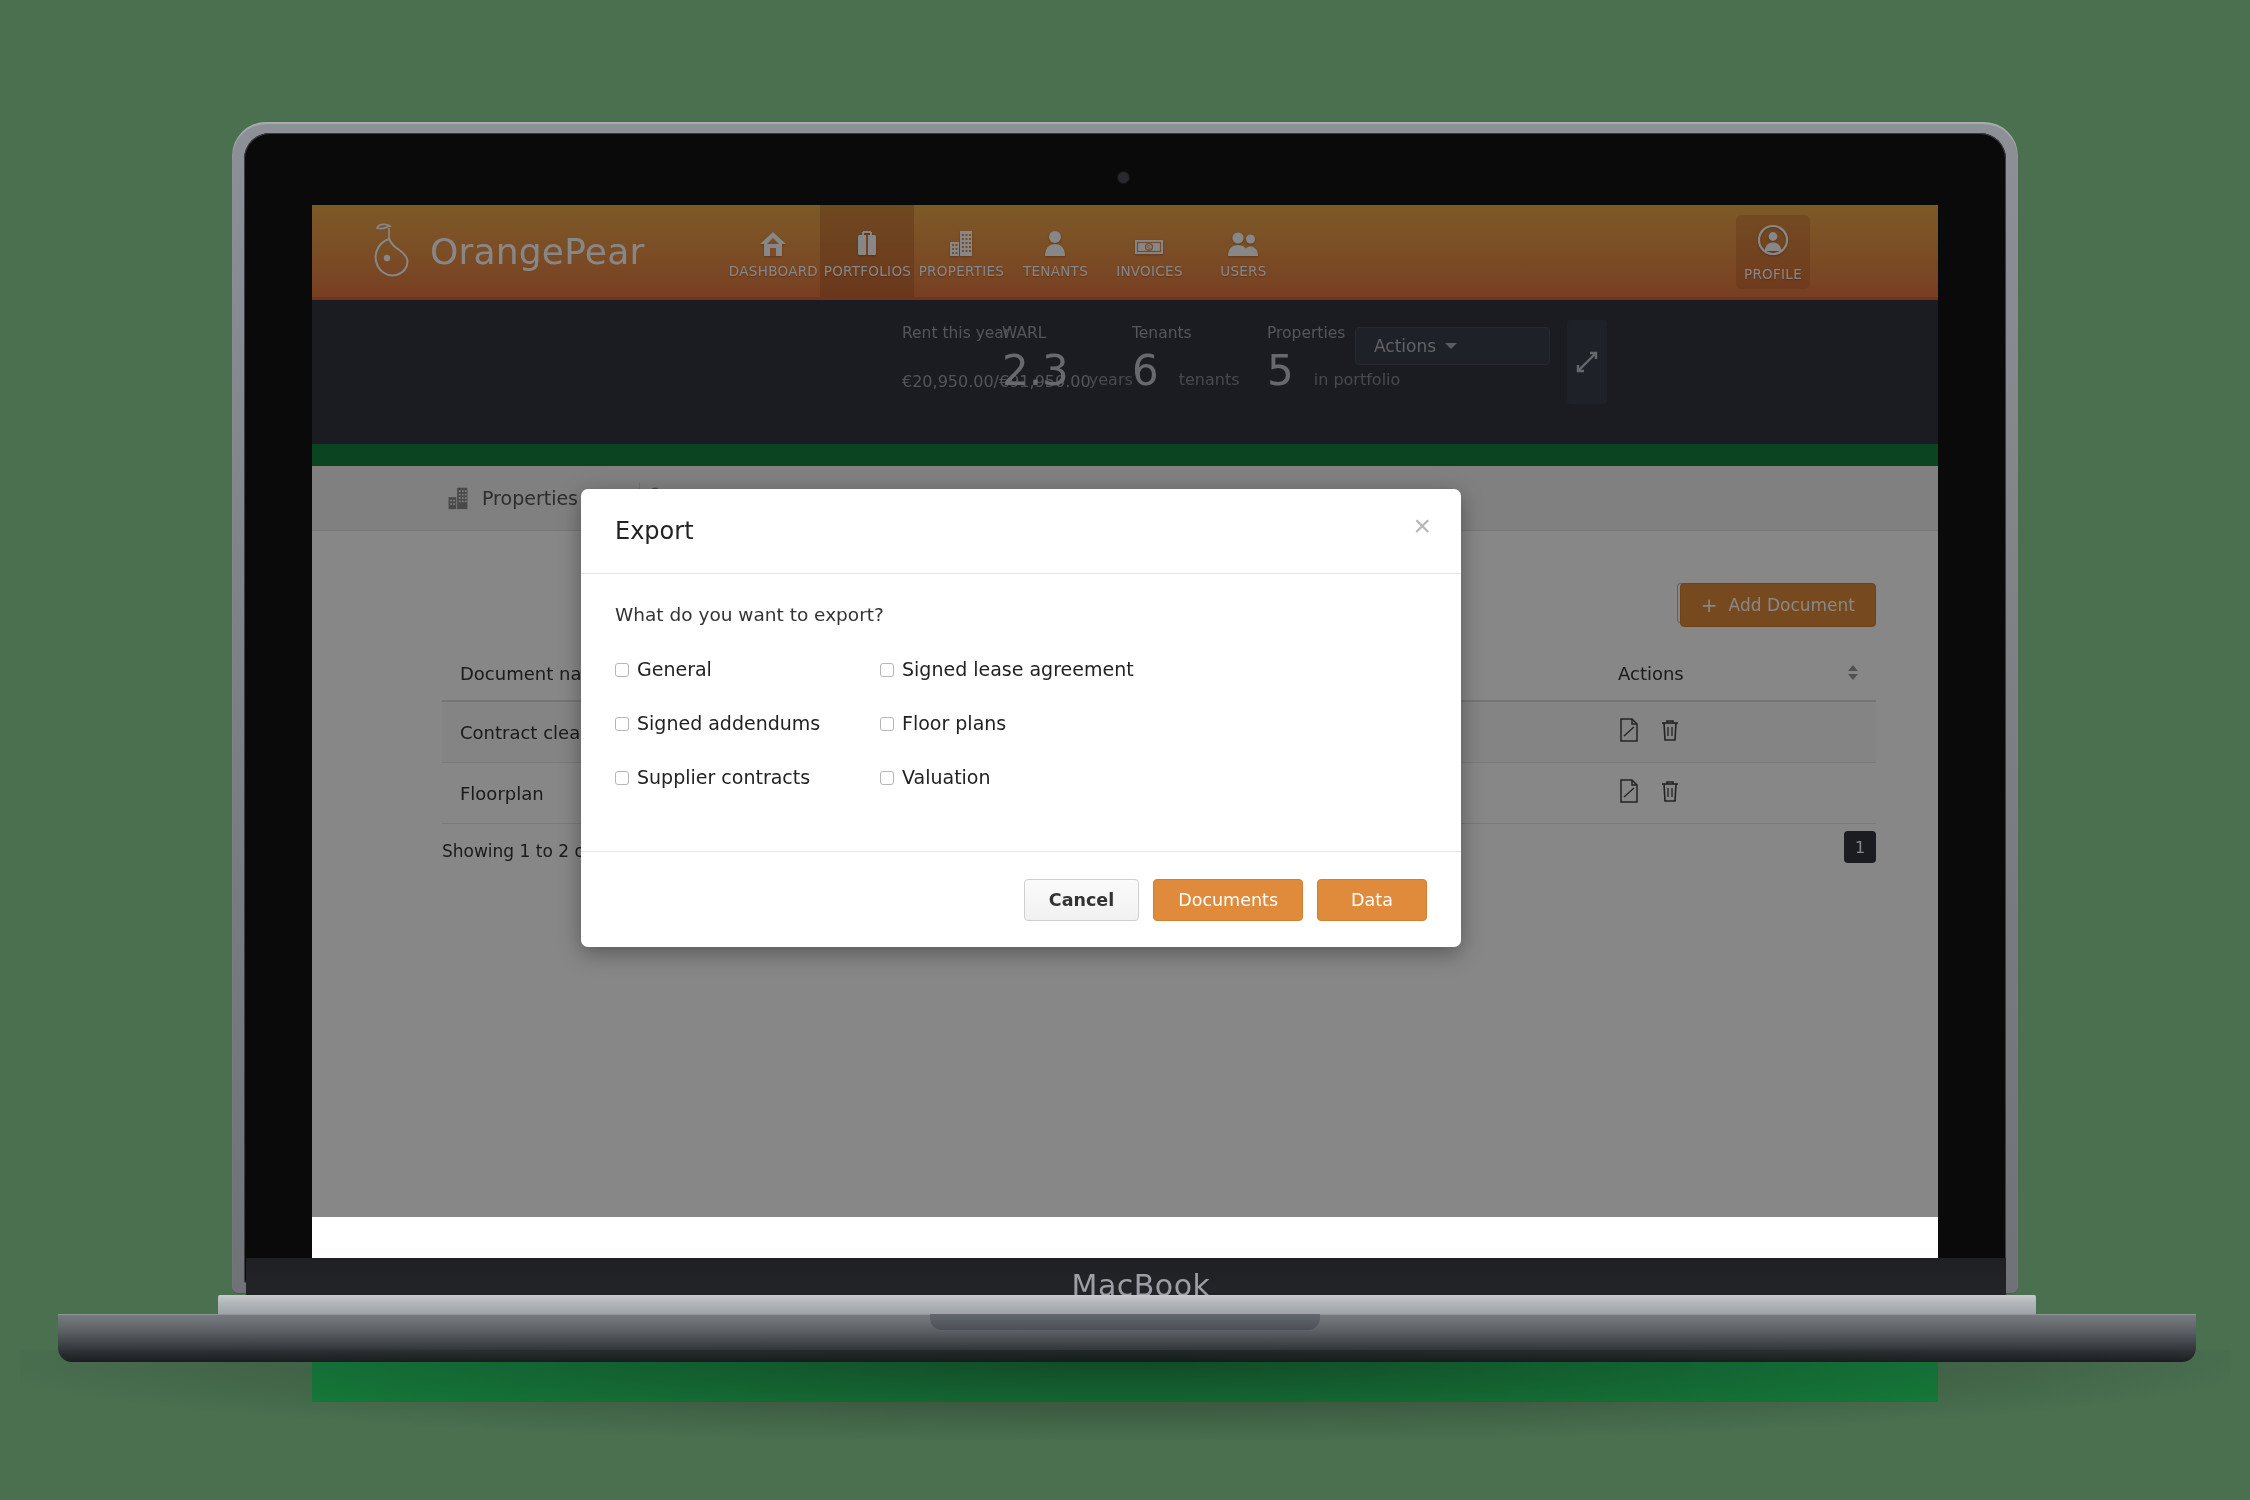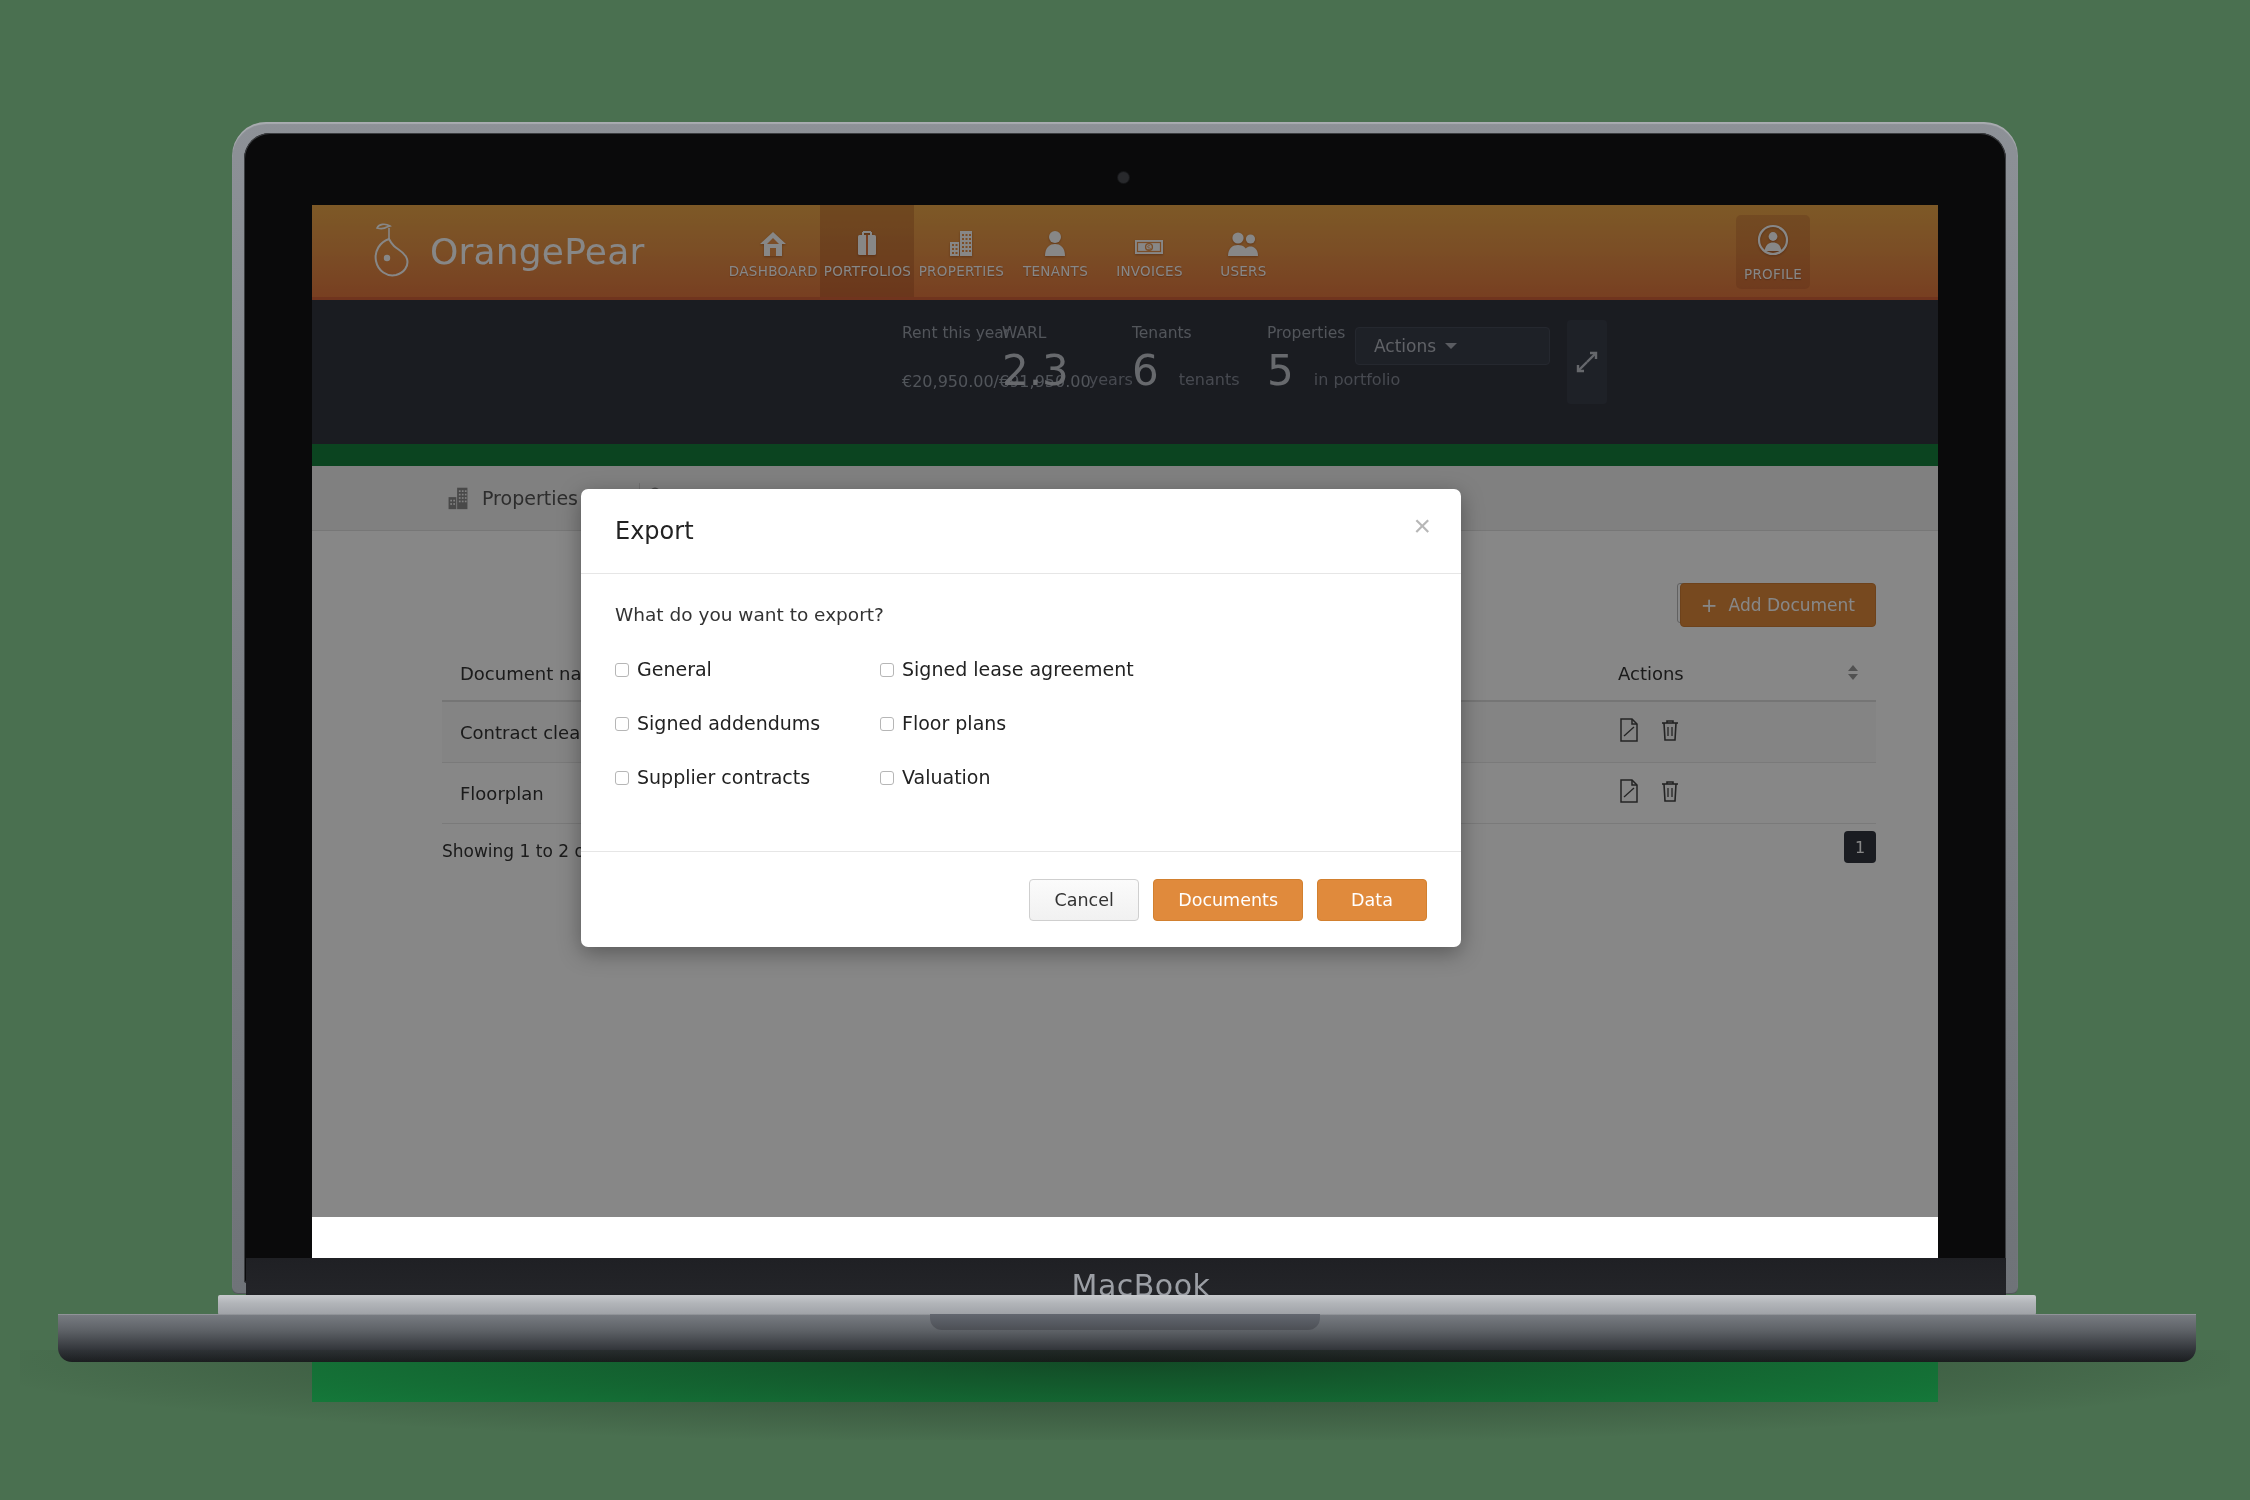--- a/index.html
+++ b/index.html
@@ -527,20 +527,21 @@
     align-items: center;
     justify-content: center;
     box-sizing: border-box;
     white-space: nowrap;
   }
   .btn-cancel {
     background: linear-gradient(180deg, #fbfbfb, #f1f1f1);
     border: 1px solid #cfcfcf;
     color: #333;
     min-width: 110px;
+    font-weight: bold;
   }
   .btn-primary {
     background: #e08a3c;
     border: 1px solid #d2802f;
     color: #fff;
     min-width: 110px;
   }
 </style>
 </head>
 <body>

